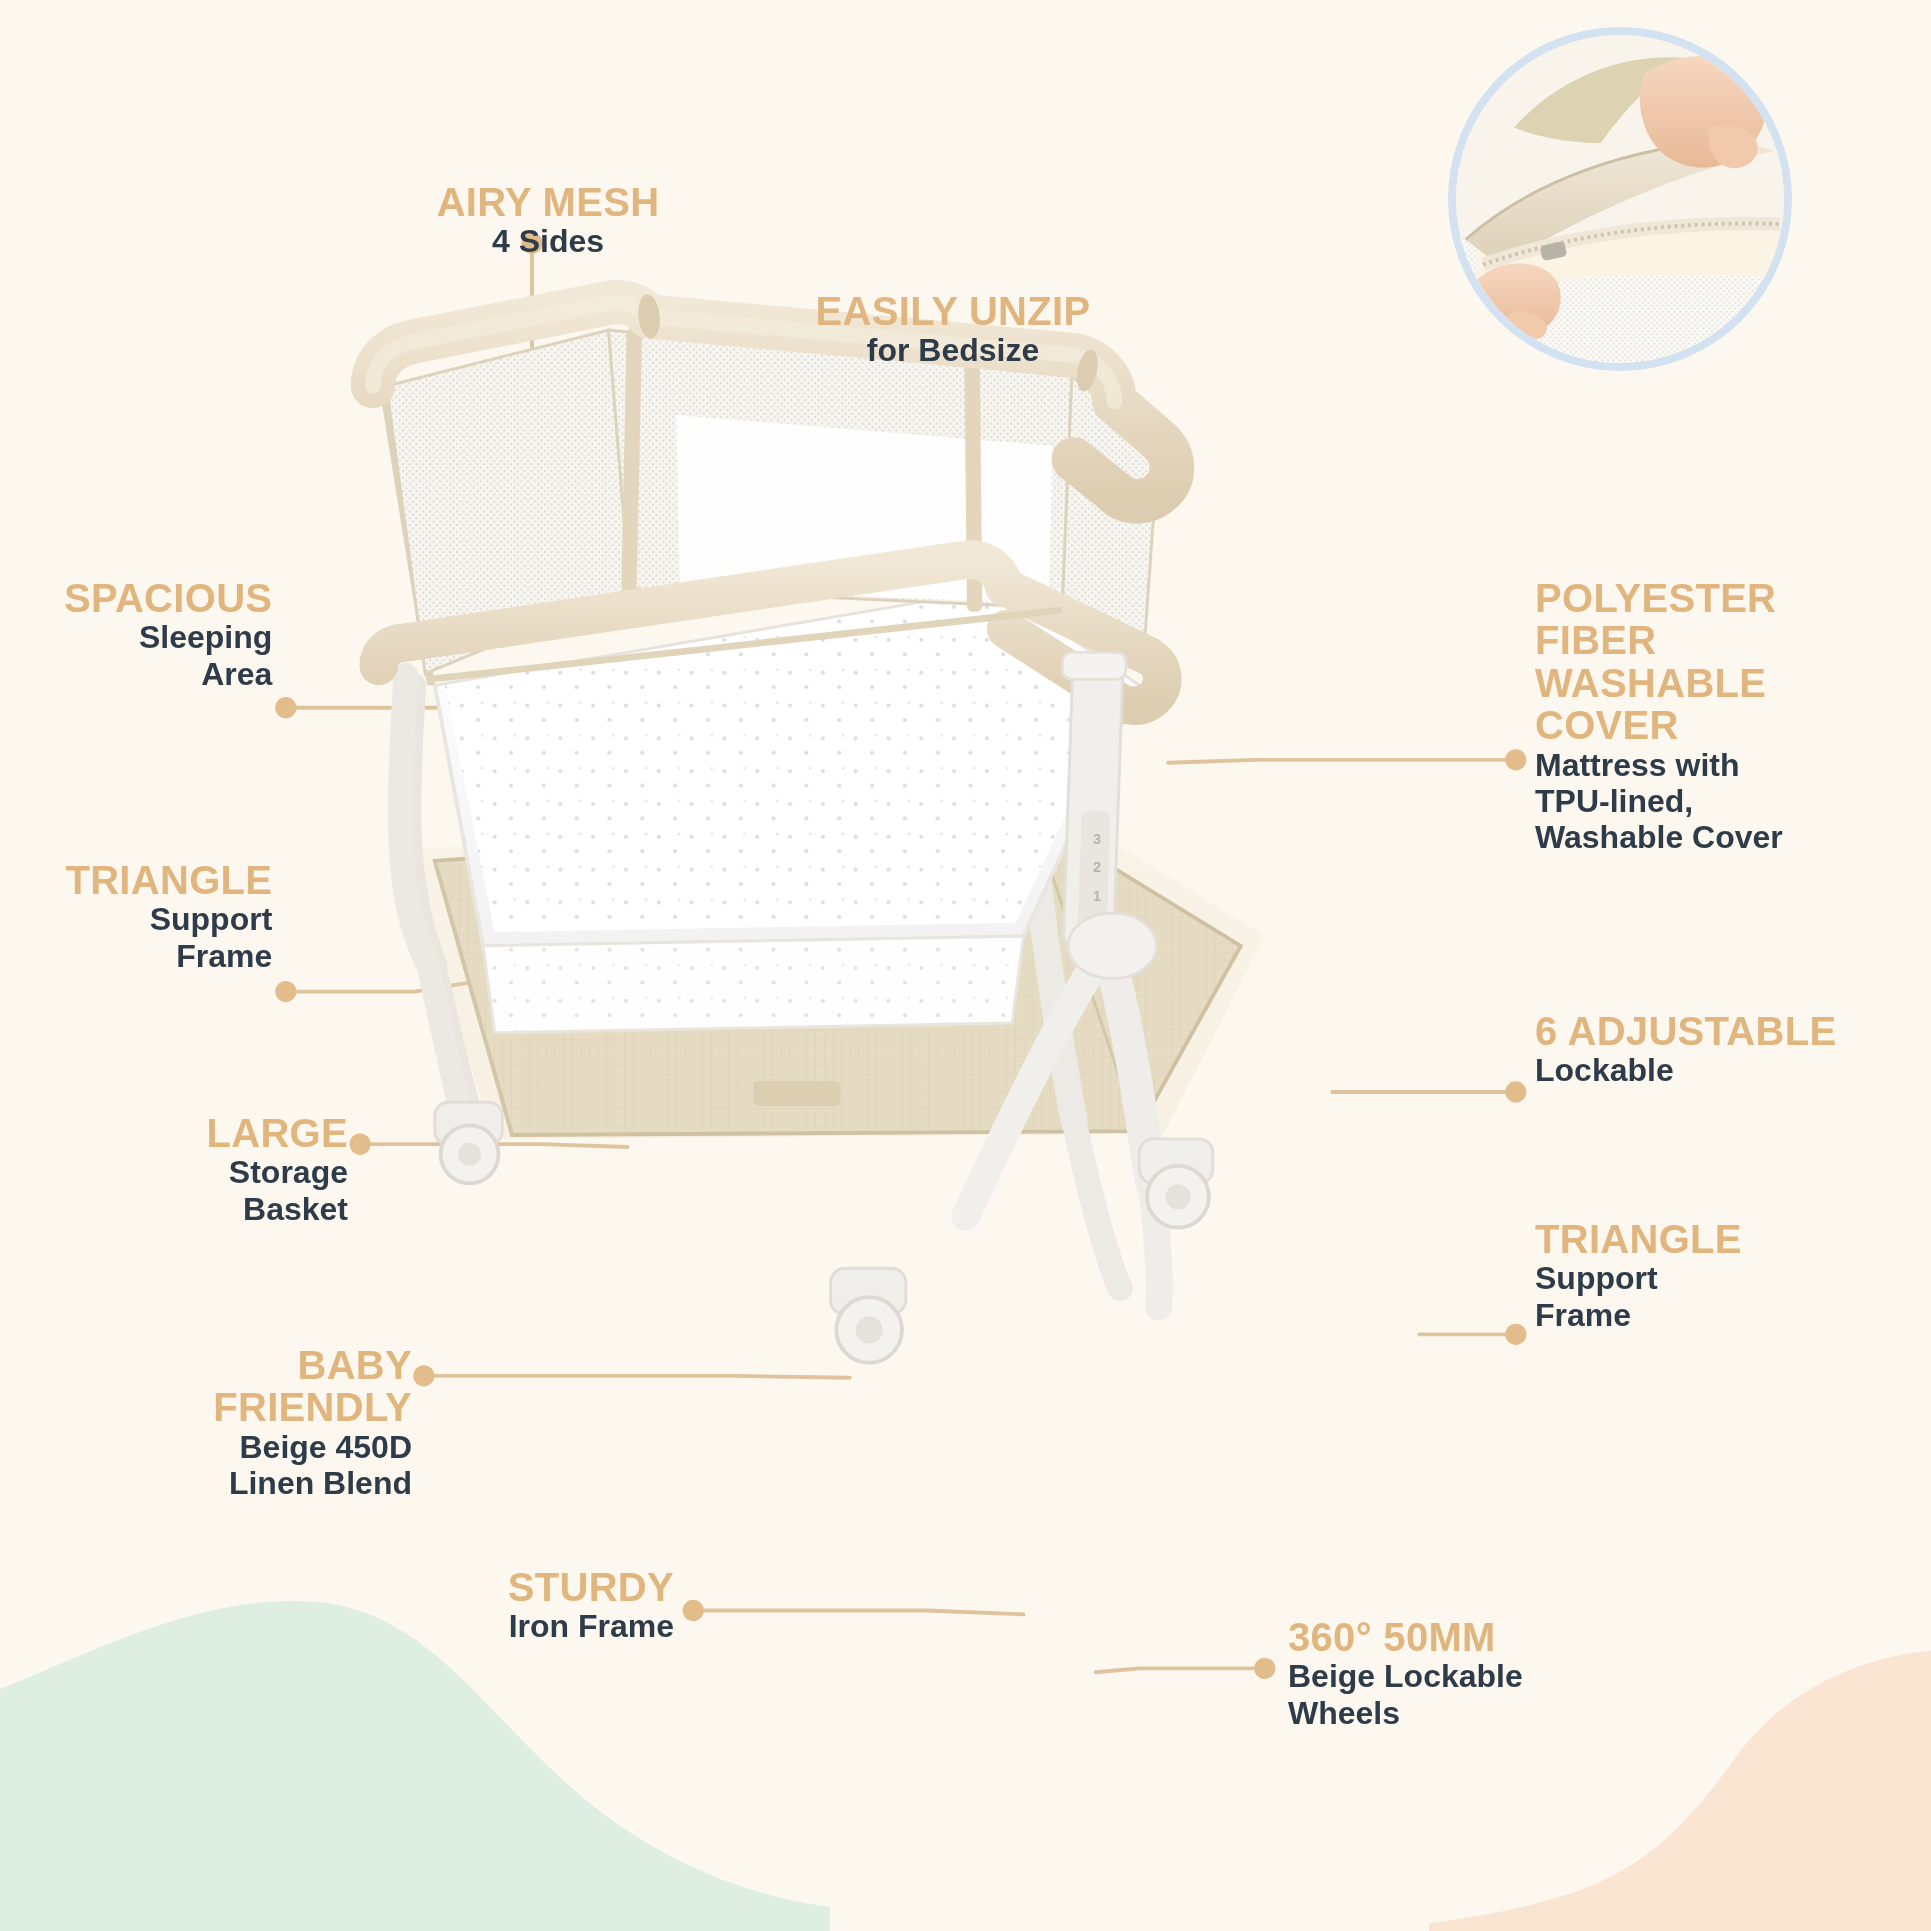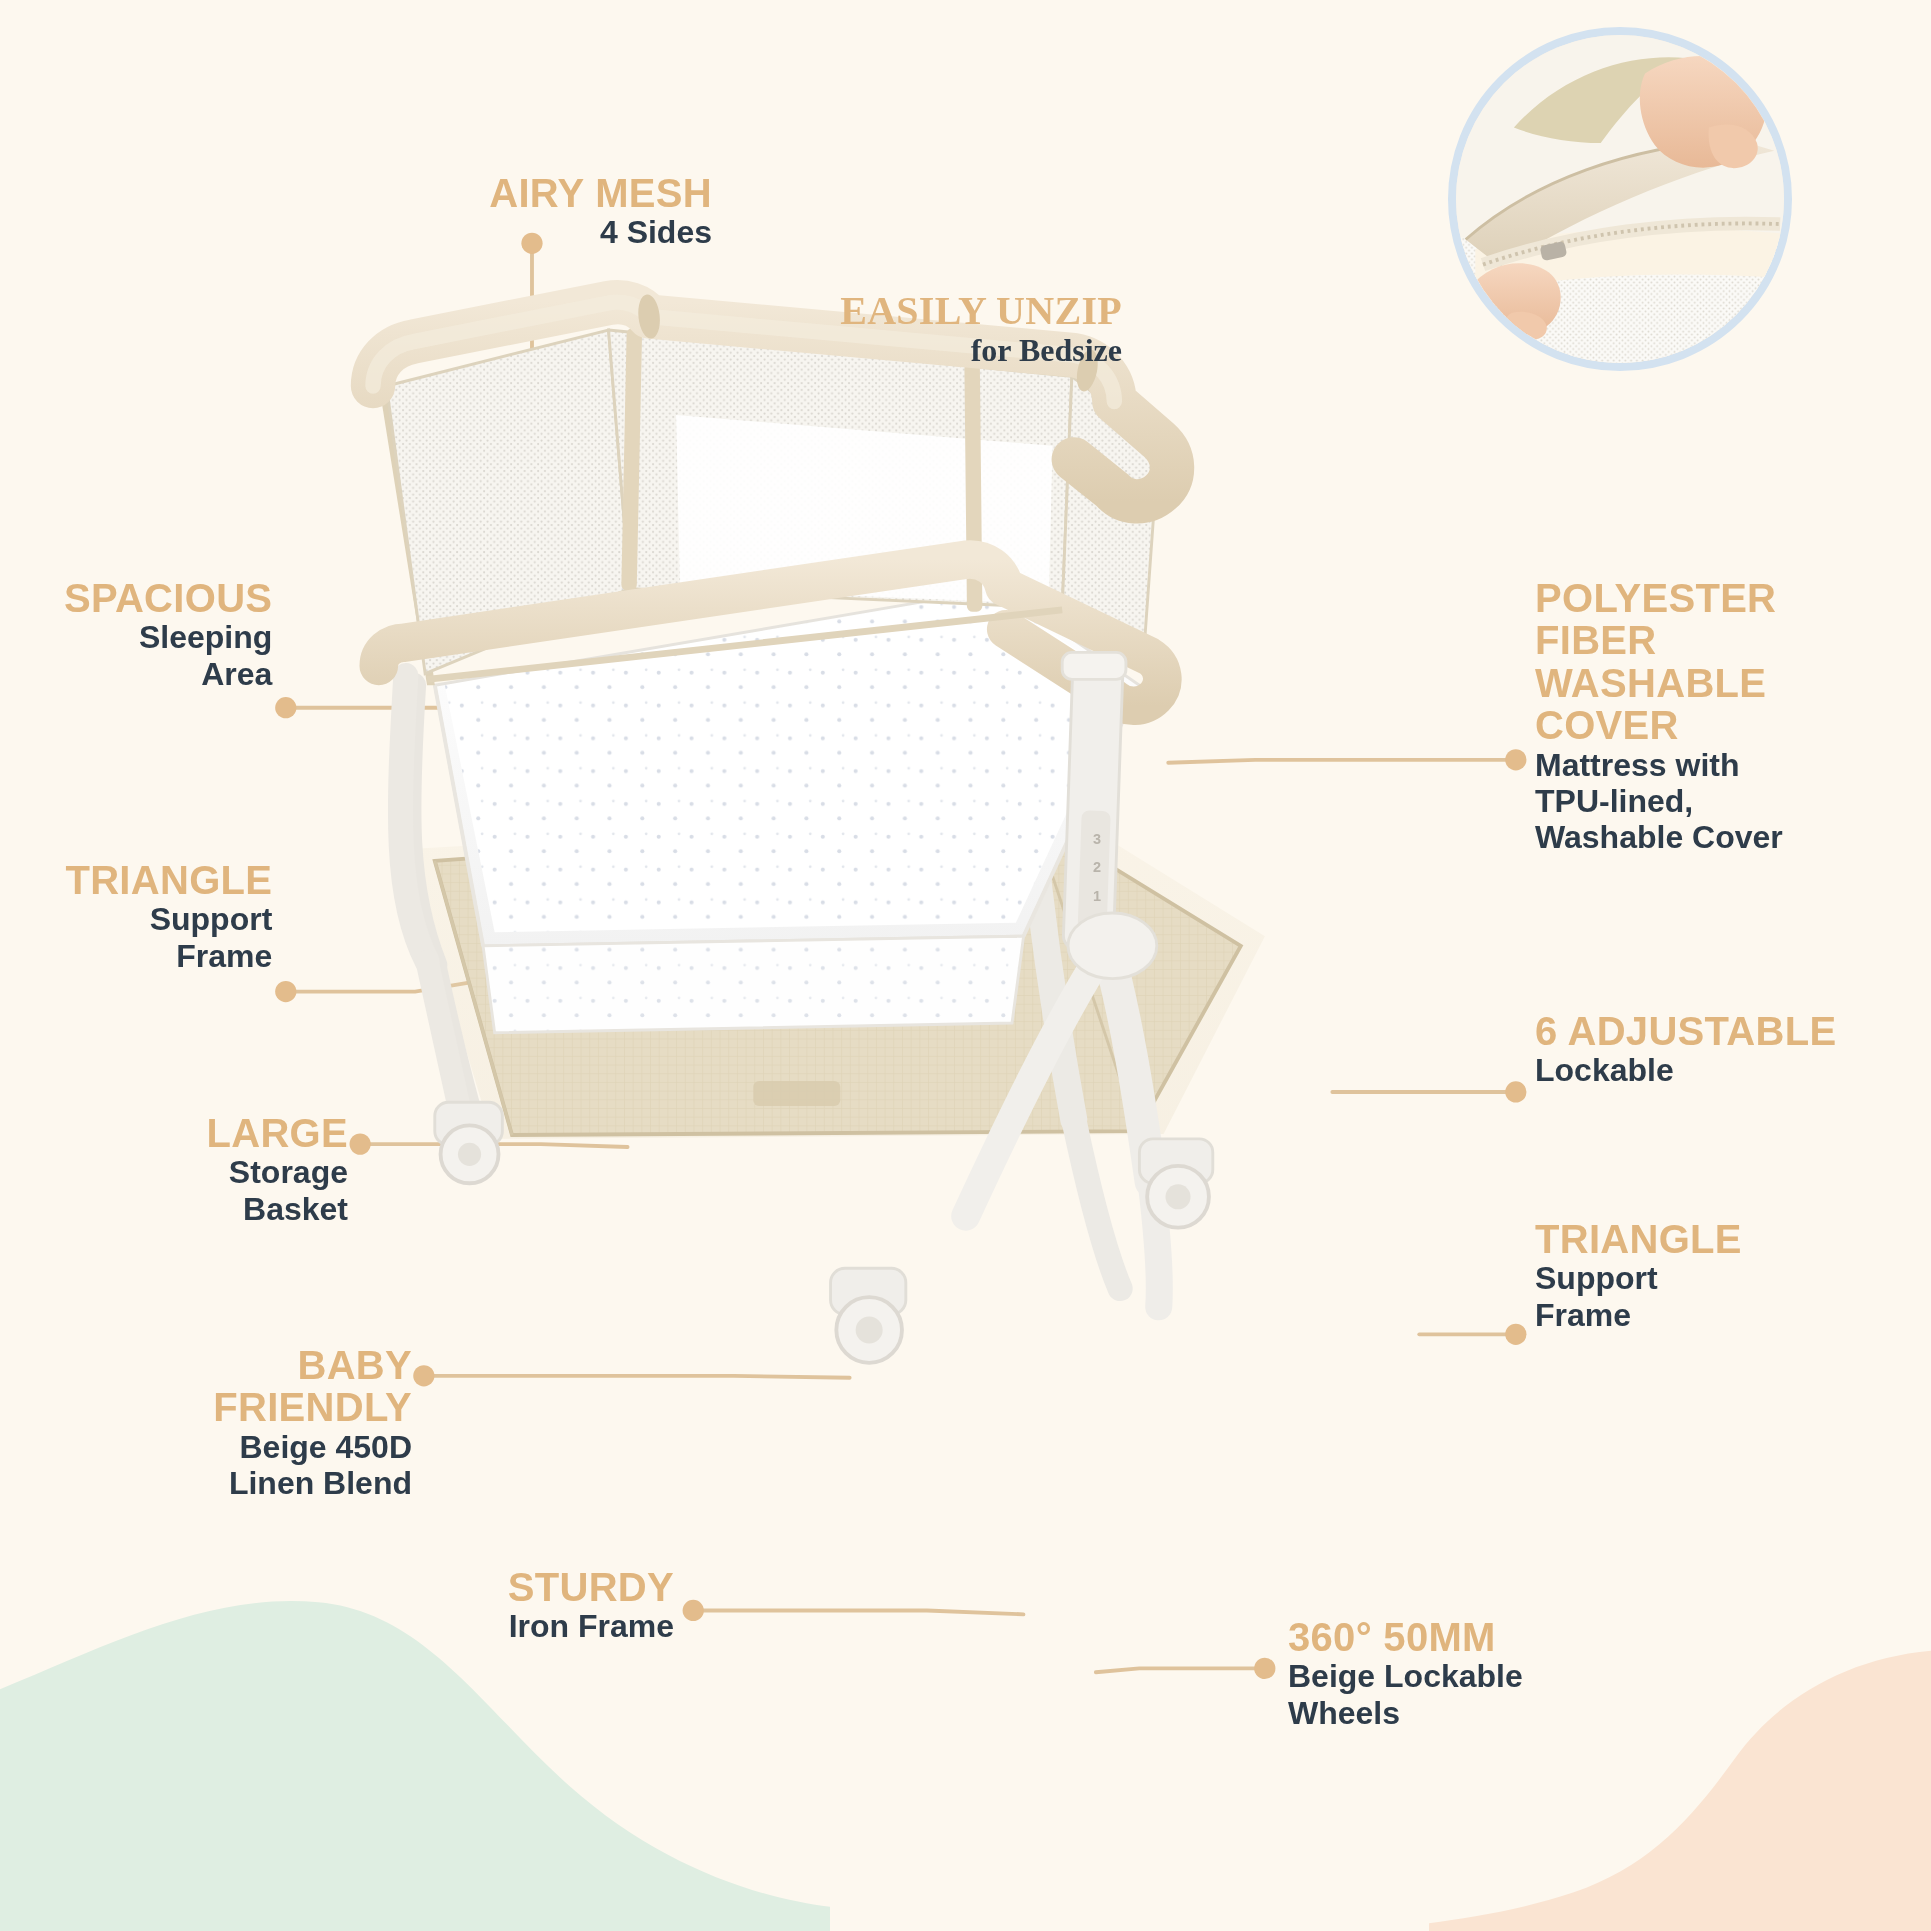--- a/index.html
+++ b/index.html
@@ -285,26 +285,26 @@
       <rect x="88" y="216" width="26" height="16" rx="5" fill="#b9b2a6" transform="rotate(-12 101 224)"></rect>
 
       <path d="M196,40 C236,14 286,16 312,46 C330,68 322,104 296,124 C268,146 226,140 206,114 C190,92 186,60 196,40 Z" fill="url(#skinG)"></path>
       <path d="M262,96 C286,88 306,96 312,112 C316,126 304,138 288,138 C272,138 260,124 262,96 Z" fill="#f1c9ab"></path>
 
       <path d="M14,262 C36,234 74,230 96,246 C114,260 112,288 94,302 C72,318 32,314 14,294 Z" fill="url(#skinG)"></path>
       <path d="M58,288 C76,284 92,292 94,302 C96,314 80,320 64,314 C50,310 46,294 58,288 Z" fill="#f1c9ab"></path>
     </svg>
   </div>
 
-  <div class="callout t-right" style="left:384px;top:172px;width:328px;">
+  <div class="callout t-right" style="left:384px;top:181px;width:328px;text-align:center;">
     <div class="hl">AIRY MESH</div>
     <div class="sub">4 Sides</div>
   </div>
 
-  <div class="callout" style="left:784px;top:290px;width:338px;text-align:right;font-family:Liberation Serif, serif;">
+  <div class="callout" style="left:784px;top:290px;width:338px;text-align:center;">
     <div class="hl">EASILY UNZIP</div>
     <div class="sub">for Bedsize</div>
   </div>
 
   <div class="callout t-left" style="left:1535px;top:577px;width:386px;">
     <div class="hl" style="white-space:pre-line;">POLYESTER
 FIBER
 WASHABLE
 COVER</div>
     <div class="sub" style="white-space:pre-line;">Mattress with

